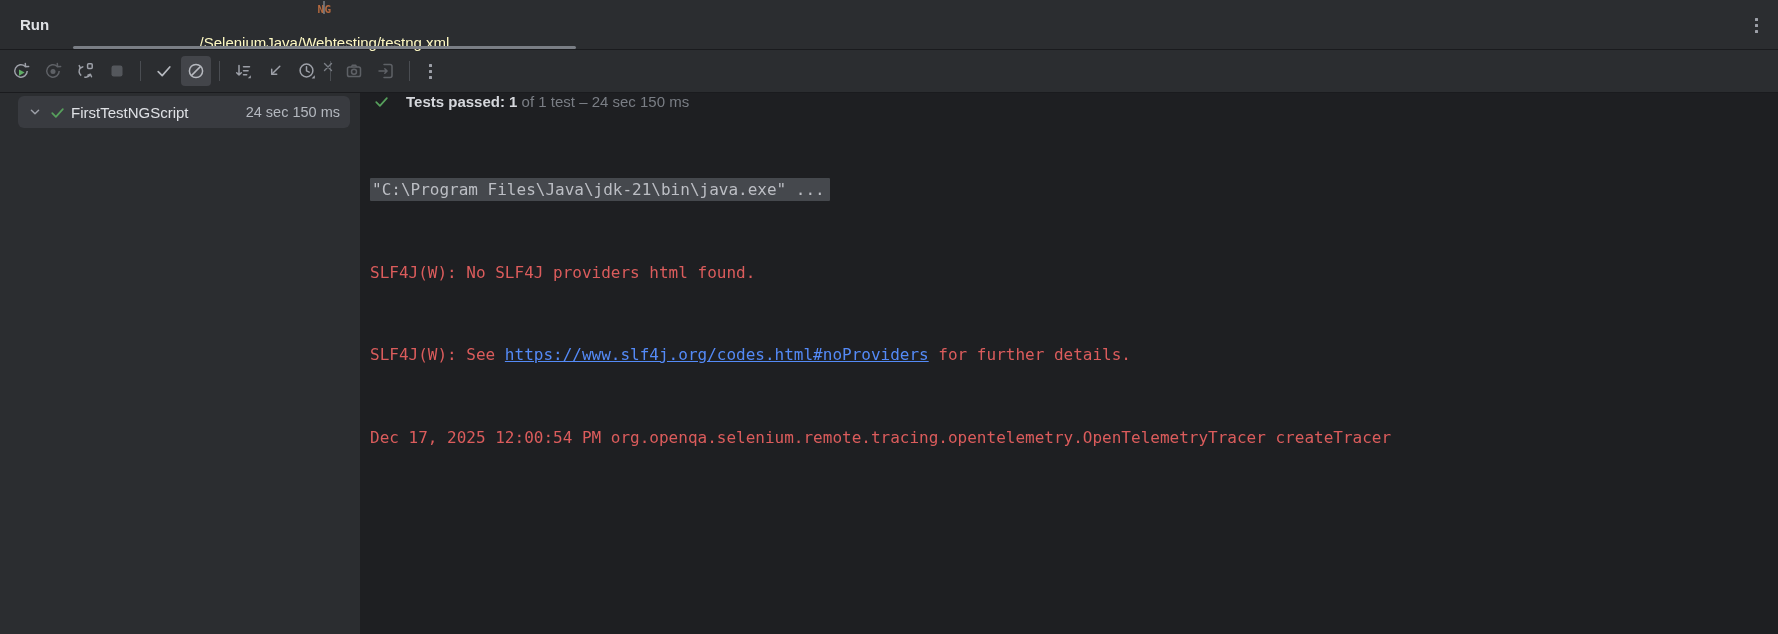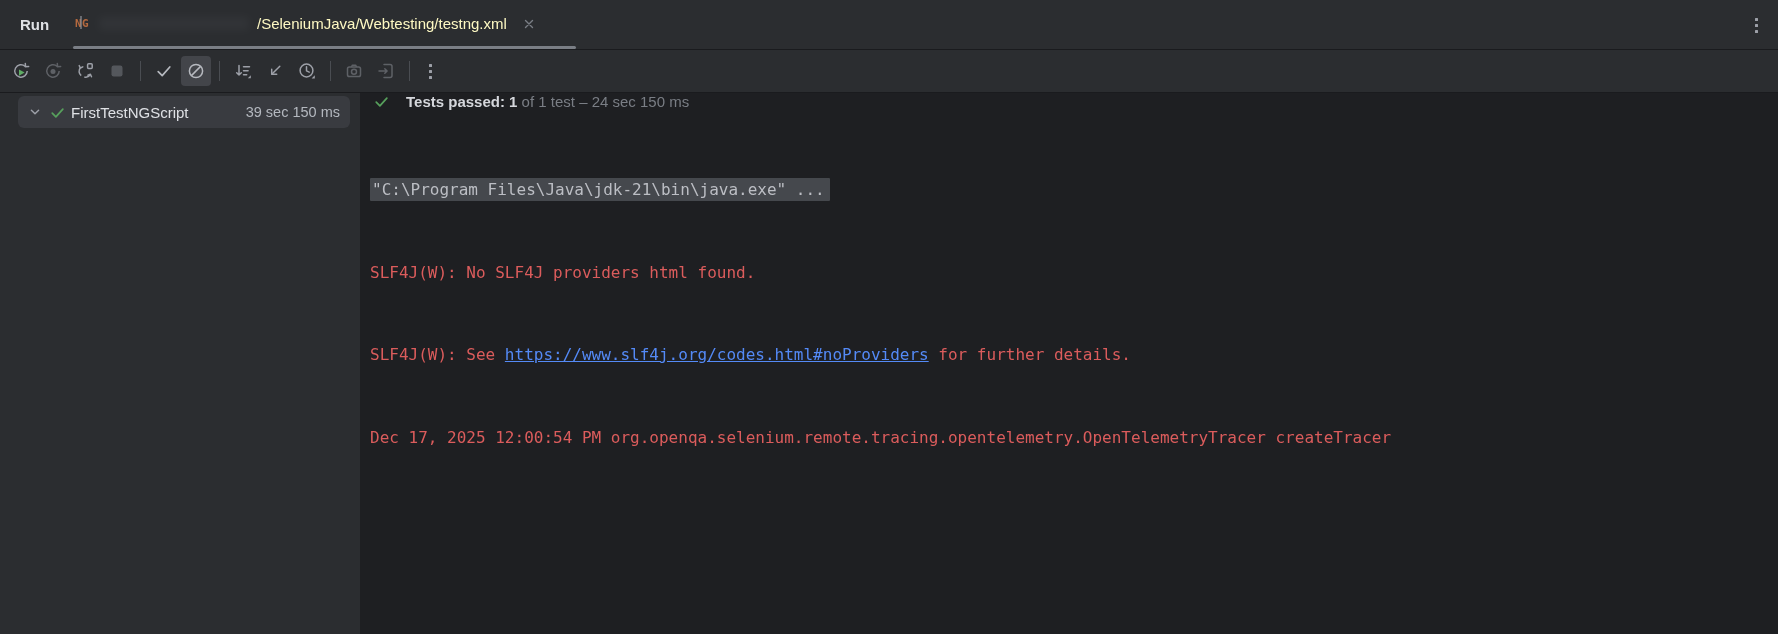--- a/index.html
+++ b/index.html
@@ -11,21 +11,21 @@
     -webkit-font-smoothing:antialiased;
   }
   
   .tabbar {
     height:50px; background:#2B2D30; border-bottom:1px solid #1A1B1E;
     position:relative; display:flex; align-items:center;
   }
   .run-label { margin-left:20px; font-size:15px; font-weight:700; color:#DFE1E5; }
   .tab {
     position:absolute; left:73px; top:0; height:47px; width:503px;
-    display:flex; align-items:center; gap:8px; cursor:default;
+    display:flex; align-items:center; gap:8px; cursor:default;flex-direction:column;
   }
   .tab-underline {
     position:absolute; left:73px; top:46px; width:503px; height:3px;
     background:#7A7E85; border-radius:2px;
   }
   .ng-icon {
     width:18px; height:18px; position:relative; flex:0 0 auto;
     font-family:"DejaVu Sans Mono", monospace; font-size:11px; font-weight:700;
     color:#B4693F; display:flex; align-items:center; justify-content:center;
     letter-spacing:0.5px;
@@ -210,21 +210,21 @@
 
   <div class="tree-panel">
     <div class="tree-row">
       <svg width="18" height="18" viewBox="0 0 20 20" fill="none">
         <path d="M6 8l4 4 4-4" stroke="#9DA0A8" stroke-width="1.6" stroke-linecap="round" stroke-linejoin="round"></path>
       </svg>
       <svg width="17" height="17" viewBox="0 0 20 20" fill="none">
         <path d="M3.8 10.8l4.3 4.3L16.3 6" stroke="#57A05C" stroke-width="2" stroke-linecap="round" stroke-linejoin="round"></path>
       </svg>
       <span class="tree-name">FirstTestNGScript</span>
-      <span class="tree-duration">39 sec 150 ms</span>
+      <span class="tree-duration">24 sec 150 ms</span>
     </div>
   </div>
 
   <div class="console-panel">
 
     <div class="console-header">
       <svg width="17" height="17" viewBox="0 0 20 20" fill="none">
         <path d="M3.8 10.8l4.3 4.3L16.3 6" stroke="#57A05C" stroke-width="2" stroke-linecap="round" stroke-linejoin="round"></path>
       </svg>
       <span>

